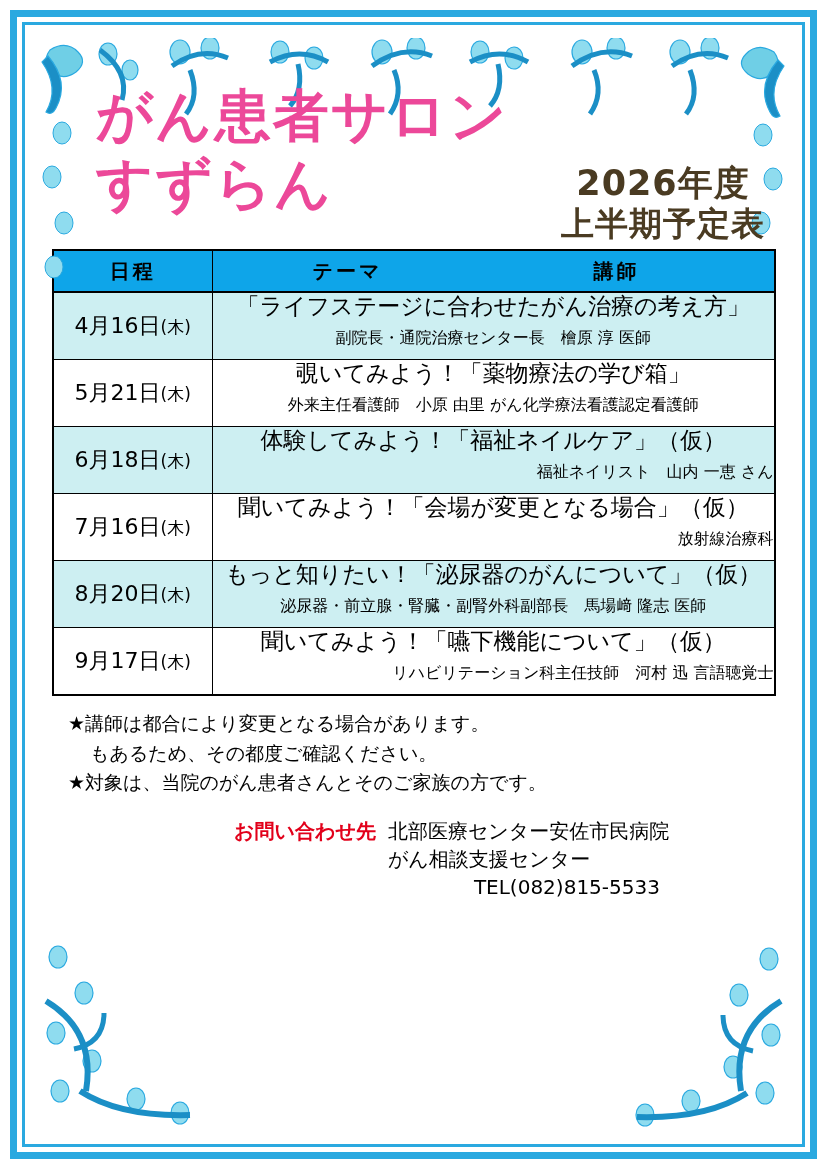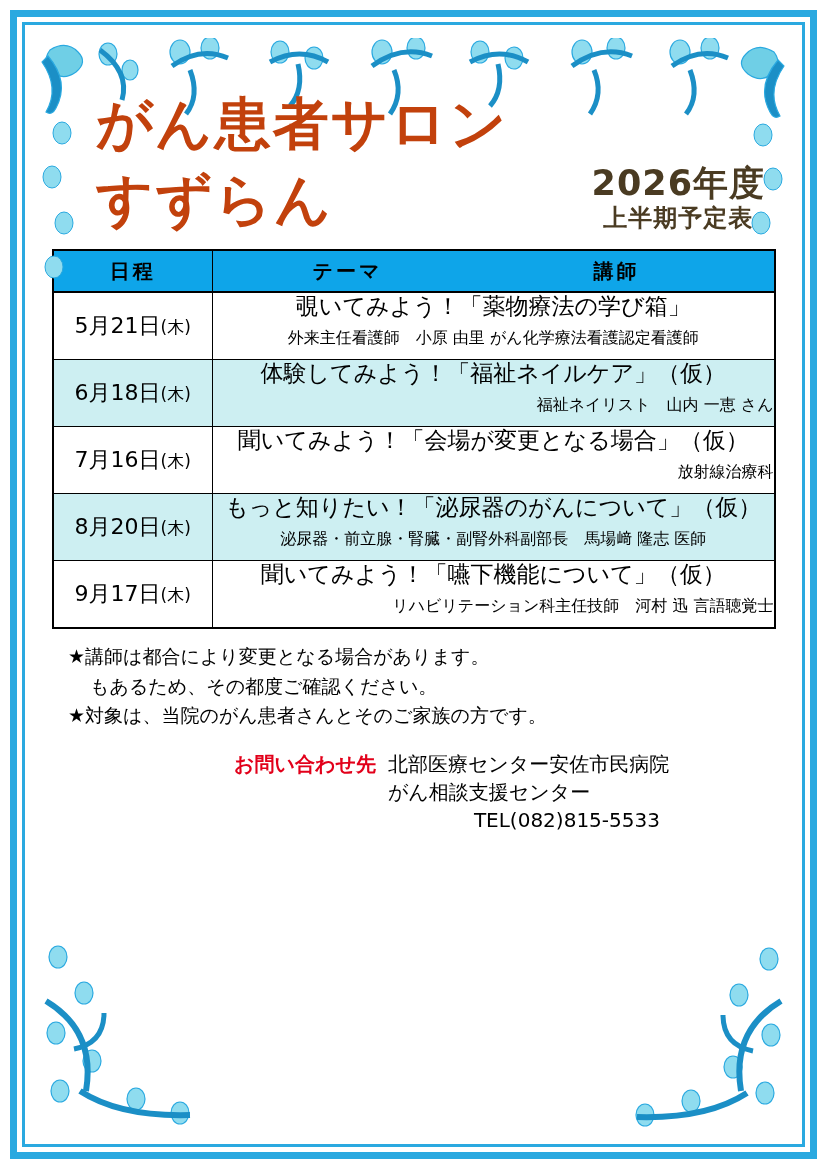--- a/index.html
+++ b/index.html
@@ -61,41 +61,40 @@
   .title-block {
     position: absolute;
     left: 62px;
     top: 48px;
   }
   .title-line {
     font-family: "DejaVu Sans", sans-serif;
     font-weight: bold;
     font-size: 56px;
     line-height: 1.22;
-    color: #c2410c;
+    color: #ec4899;
     letter-spacing: 2px;
     white-space: nowrap;
-    margin-top: 8px;
   }
   .subtitle-block {
     position: absolute;
     right: 28px;
     top: 130px;
     text-align: center;
     color: #4a3b22;
     font-family: "DejaVu Sans", sans-serif;
     font-weight: bold;
   }
   .subtitle-year {
     font-size: 35px;
     line-height: 1.1;
     letter-spacing: 1px;
   }
   .subtitle-term {
-    font-size: 24px;
+    font-size: 33px;
     line-height: 1.25;
     letter-spacing: 1px;
   }
 
   
   table.schedule {
     width: 722px;
     margin: 0 auto;
     border-collapse: collapse;
     table-layout: fixed;
@@ -323,20 +322,27 @@
       </colgroup>
       <thead>
         <tr>
           <th>日程</th>
           <th>
             <span style="display:inline-block;width:44%;text-align:center;">テーマ</span><span style="display:inline-block;width:52%;text-align:center;">講師</span>
           </th>
         </tr>
       </thead>
       <tbody>
+        <tr class="row-shaded">
+          <td class="date-cell"><span>4月16日</span><span class="dow">(木)</span></td>
+          <td class="body-cell">
+            <div class="theme-text">「ライフステージに合わせたがん治療の考え方」</div>
+            <div class="speaker-text center-ish">副院長・通院治療センター長　檜原 淳 医師</div>
+          </td>
+        </tr>
         <tr class="row-plain">
           <td class="date-cell"><span>5月21日</span><span class="dow">(木)</span></td>
           <td class="body-cell">
             <div class="theme-text">覗いてみよう！「薬物療法の学び箱」</div>
             <div class="speaker-text center-ish">外来主任看護師　小原 由里 がん化学療法看護認定看護師</div>
           </td>
         </tr>
         <tr class="row-shaded">
           <td class="date-cell"><span>6月18日</span><span class="dow">(木)</span></td>
           <td class="body-cell">

